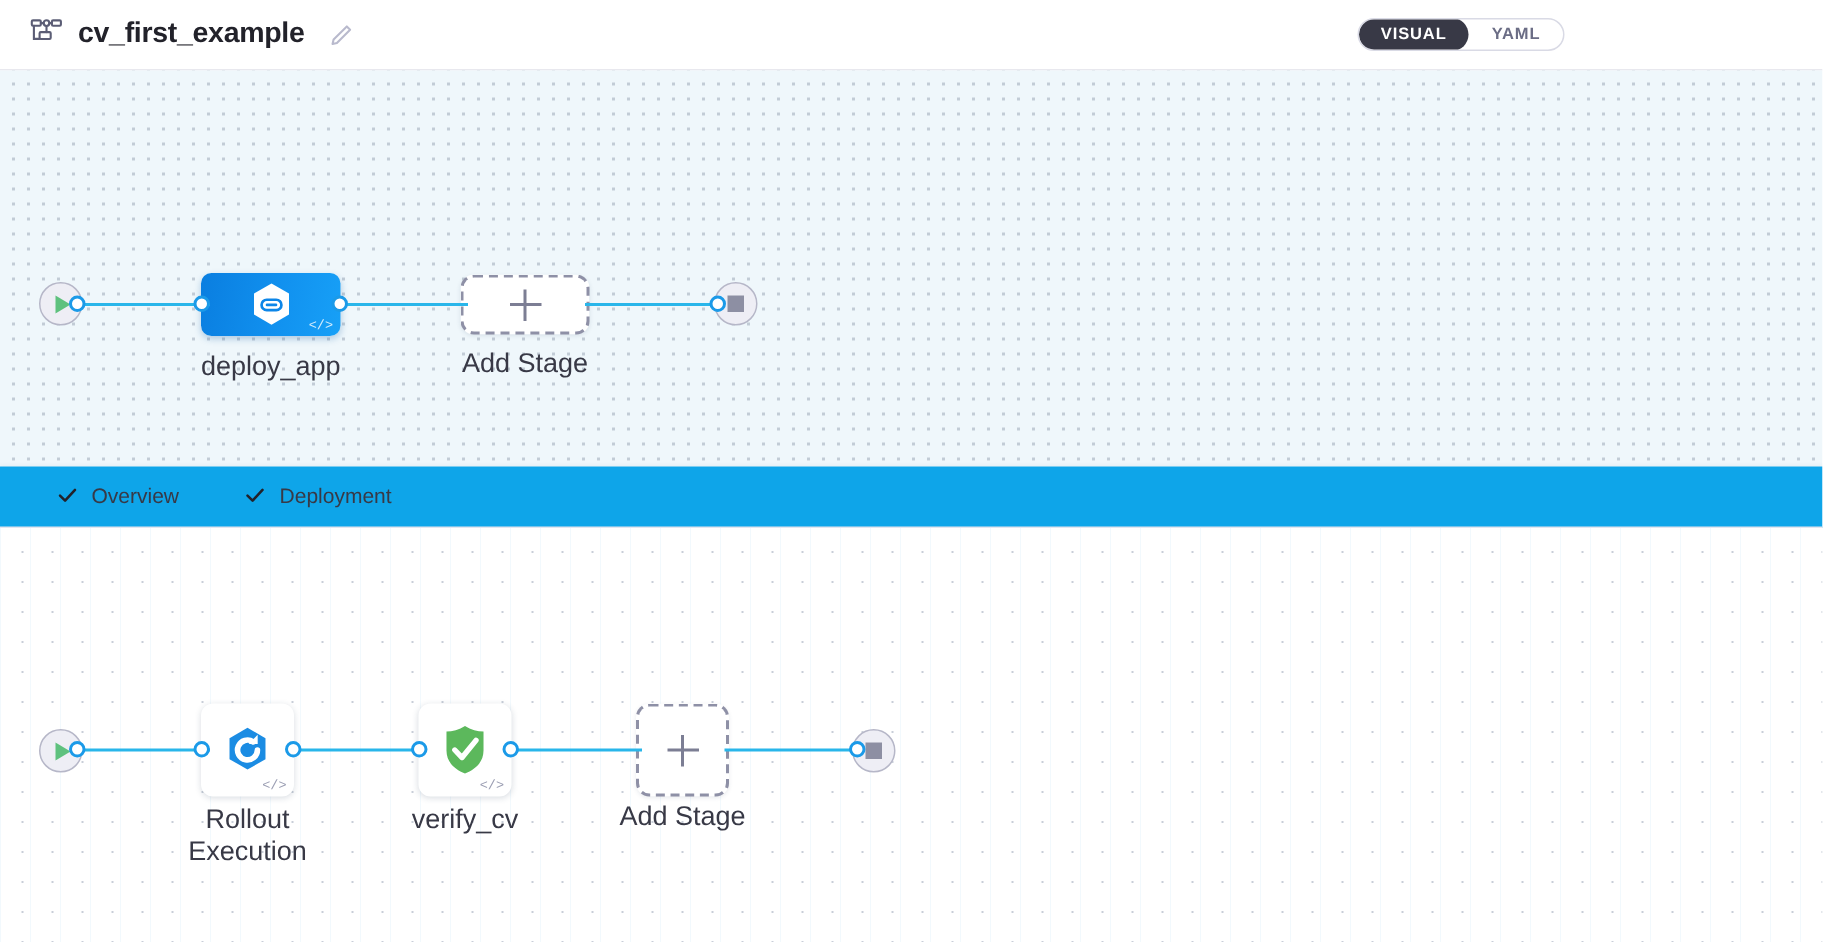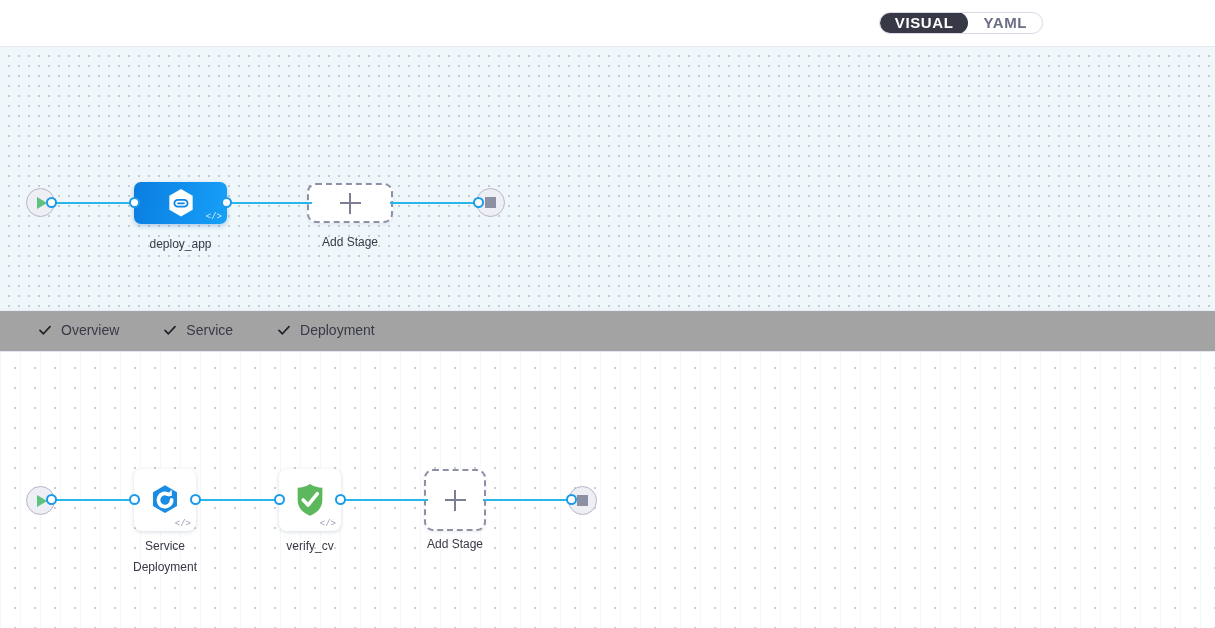--- a/index.html
+++ b/index.html
@@ -26,21 +26,21 @@
   }
   .edit-pencil { width: 17px; height: 17px; display: block; margin-left: 6px; cursor: pointer; }
 
   .header-right { margin-left: auto; padding-right: 172px; }
   .mode-toggle {
     display: flex; align-items: center;
     border: 1px solid #d9dae5; border-radius: 20px;
     height: 22px; background: #ffffff; overflow: hidden;
   }
   .mode-seg {
-    font-size: 15px; font-weight: bold; letter-spacing: 0.6px;
+    font-size: 11px; font-weight: bold; letter-spacing: 0.6px;
     height: 22px; line-height: 22px; padding: 0 15px;
     border-radius: 20px; cursor: pointer; color: #6b6d85;
     background: transparent;
   }
   .mode-seg.active { background: #383946; color: #ffffff; }
 
   
   .canvas-stages {
     position: absolute; left: 0; top: 47px; width: 1215px; height: 264px;
     background-color: #eff7fb;
@@ -56,41 +56,41 @@
       radial-gradient(#c9ced8 1px, transparent 1px),
       repeating-linear-gradient(to right, #f2f9fd 0 1px, transparent 1px 20px);
     background-size: 20px 20px, 20px 100%;
     background-position: 5px 6px, 0 0;
     overflow: hidden;
   }
 
   
   .tabs {
     position: absolute; left: 0; top: 311px; width: 1215px; height: 41px;
-    background: #a3a3a3;
+    background: #0ea5e9;
     border-bottom: 1px solid #e4e6ef;
     display: flex; align-items: flex-end;
     box-shadow: 0 -1px 3px rgba(40,60,90,0.05);
   }
   .tab {
     display: flex; align-items: center; gap: 9px;
     height: 40px; padding: 0 22px; cursor: pointer;
     font-size: 14px; color: #383946;
     border-bottom: 3px solid transparent;
     position: relative;
   }
   .tab .tab-check { width: 14px; height: 14px; display: block; flex: none; }
   .tab.active { font-weight: bold; color: #0b0b12; border-bottom-color: #0278d5; }
   .tab-0 { margin-left: 16px; }
 
   
   .node-wrap { position: absolute; }
   .node-label {
     position: absolute; left: 50%; transform: translateX(-50%);
-    text-align: center; font-size: 12px; color: #383946;
+    text-align: center; font-size: 18px; color: #383946;
     white-space: nowrap; line-height: 21px;
   }
   .node-label.wrap { white-space: normal; width: 96px; }
 
   .terminal {
     position: absolute; width: 29px; height: 29px; border-radius: 50%;
     background: #eeeef5; border: 1px solid #b6b7c8;
     display: flex; align-items: center; justify-content: center;
   }
   .play-tri {
@@ -147,20 +147,39 @@
     cursor: pointer;
   }
   .step-card svg { display: block; }
 </style>
 </head>
 <body>
 
 <div class="app">
 
   <div class="header">
+    <div class="header-left">
+      <span class="pipeline-icon">
+        <svg viewBox="0 0 22 22" width="22" height="22" fill="none" stroke="#5b5d75" stroke-width="1.4">
+          <rect x="1.2" y="1.6" width="6" height="3.6" rx="0.8"></rect>
+          <rect x="14.6" y="1.6" width="6" height="3.6" rx="0.8"></rect>
+          <circle cx="11" cy="3.4" r="1.9"></circle>
+          <path d="M7.2 3.4 H9.1 M12.9 3.4 H14.6" stroke-linecap="round"></path>
+          <path d="M11 5.3 V9.4" stroke-linecap="round"></path>
+          <rect x="6.4" y="9.4" width="7.4" height="4.6" rx="0.8"></rect>
+          <path d="M2.6 5.2 V13.9 H6.4" stroke-linecap="round"></path>
+        </svg>
+      </span>
+      <span class="page-title">cv_first_example</span>
+      <span class="edit-pencil">
+        <svg viewBox="0 0 17 17" width="17" height="17" fill="none" stroke="#b9bacd" stroke-width="1.4" stroke-linecap="round" stroke-linejoin="round">
+          <path d="M12.2 2.6 L14.4 4.8 L5.6 13.6 L2.7 14.3 L3.4 11.4 Z"></path>
+        </svg>
+      </span>
+    </div>
 
     <div class="header-right">
       <div class="mode-toggle">
         <span class="mode-seg active">VISUAL</span>
         <span class="mode-seg">YAML</span>
       </div>
     </div>
   </div>
 
   <div class="canvas-stages">
@@ -211,28 +230,20 @@
           </svg>
       </span>
       <span>Overview</span>
     </div>
     <div class="tab">
       <span class="tab-check">
         <svg viewBox="0 0 14 14" width="14" height="14" fill="none" stroke="#22222a" stroke-width="1.7" stroke-linecap="round" stroke-linejoin="round">
             <path d="M2 7.4 L5.4 10.8 L12 3.6"></path>
           </svg>
       </span>
-      <span>Service</span>
-    </div>
-    <div class="tab">
-      <span class="tab-check">
-        <svg viewBox="0 0 14 14" width="14" height="14" fill="none" stroke="#22222a" stroke-width="1.7" stroke-linecap="round" stroke-linejoin="round">
-            <path d="M2 7.4 L5.4 10.8 L12 3.6"></path>
-          </svg>
-      </span>
       <span>Deployment</span>
     </div>
   </div>
 
   <div class="canvas-steps">
 
     <div class="conn" style="left:50px; top:147px; width:90px;"></div>
     <div class="conn" style="left:194px; top:147px; width:90px;"></div>
     <div class="conn" style="left:338px; top:147px; width:90px;"></div>
     <div class="conn" style="left:483px; top:147px; width:92px;"></div>
@@ -246,21 +257,21 @@
       <div class="step-card" style="left:0; top:0;">
         <span>
           <svg viewBox="0 0 38 38" width="34" height="34">
             <path d="M19 2.4 L32.4 10.2 V25.8 L19 33.6 L5.6 25.8 V10.2 Z" fill="#1b8ce3"></path>
             <path d="M26.4 19 a7.4 7.4 0 1 1 -3.2 -6.1" fill="none" stroke="#ffffff" stroke-width="4.2" stroke-linecap="round"></path>
             <path d="M26.6 7.6 L26.6 14.6 L19.8 14.6 Z" fill="#ffffff"></path>
           </svg>
         </span>
         <span class="code-glyph dark">&lt;/&gt;</span>
       </div>
-      <div class="node-label wrap" style="top:67px;">Service Deployment</div>
+      <div class="node-label wrap" style="top:67px;">Rollout Execution</div>
     </div>
     <div class="port" style="left:129px; top:142px;"></div>
     <div class="port" style="left:190px; top:142px;"></div>
 
     <div class="node-wrap" style="left:279px; top:117px; width:62px;">
       <div class="step-card" style="left:0; top:0;">
         <span>
           <svg viewBox="0 0 38 40" width="34" height="36">
             <path d="M19 2.2 C14.6 5.2 9.6 6.3 5.2 6.3 V20.4 C5.2 29.2 11.5 34.6 19 37.6 C26.5 34.6 32.8 29.2 32.8 20.4 V6.3 C28.4 6.3 23.4 5.2 19 2.2 Z" fill="#5cb85c"></path>
             <path d="M11.4 20 L16.8 25.6 L27.2 12.8" fill="none" stroke="#ffffff" stroke-width="4" stroke-linecap="round" stroke-linejoin="round"></path>

